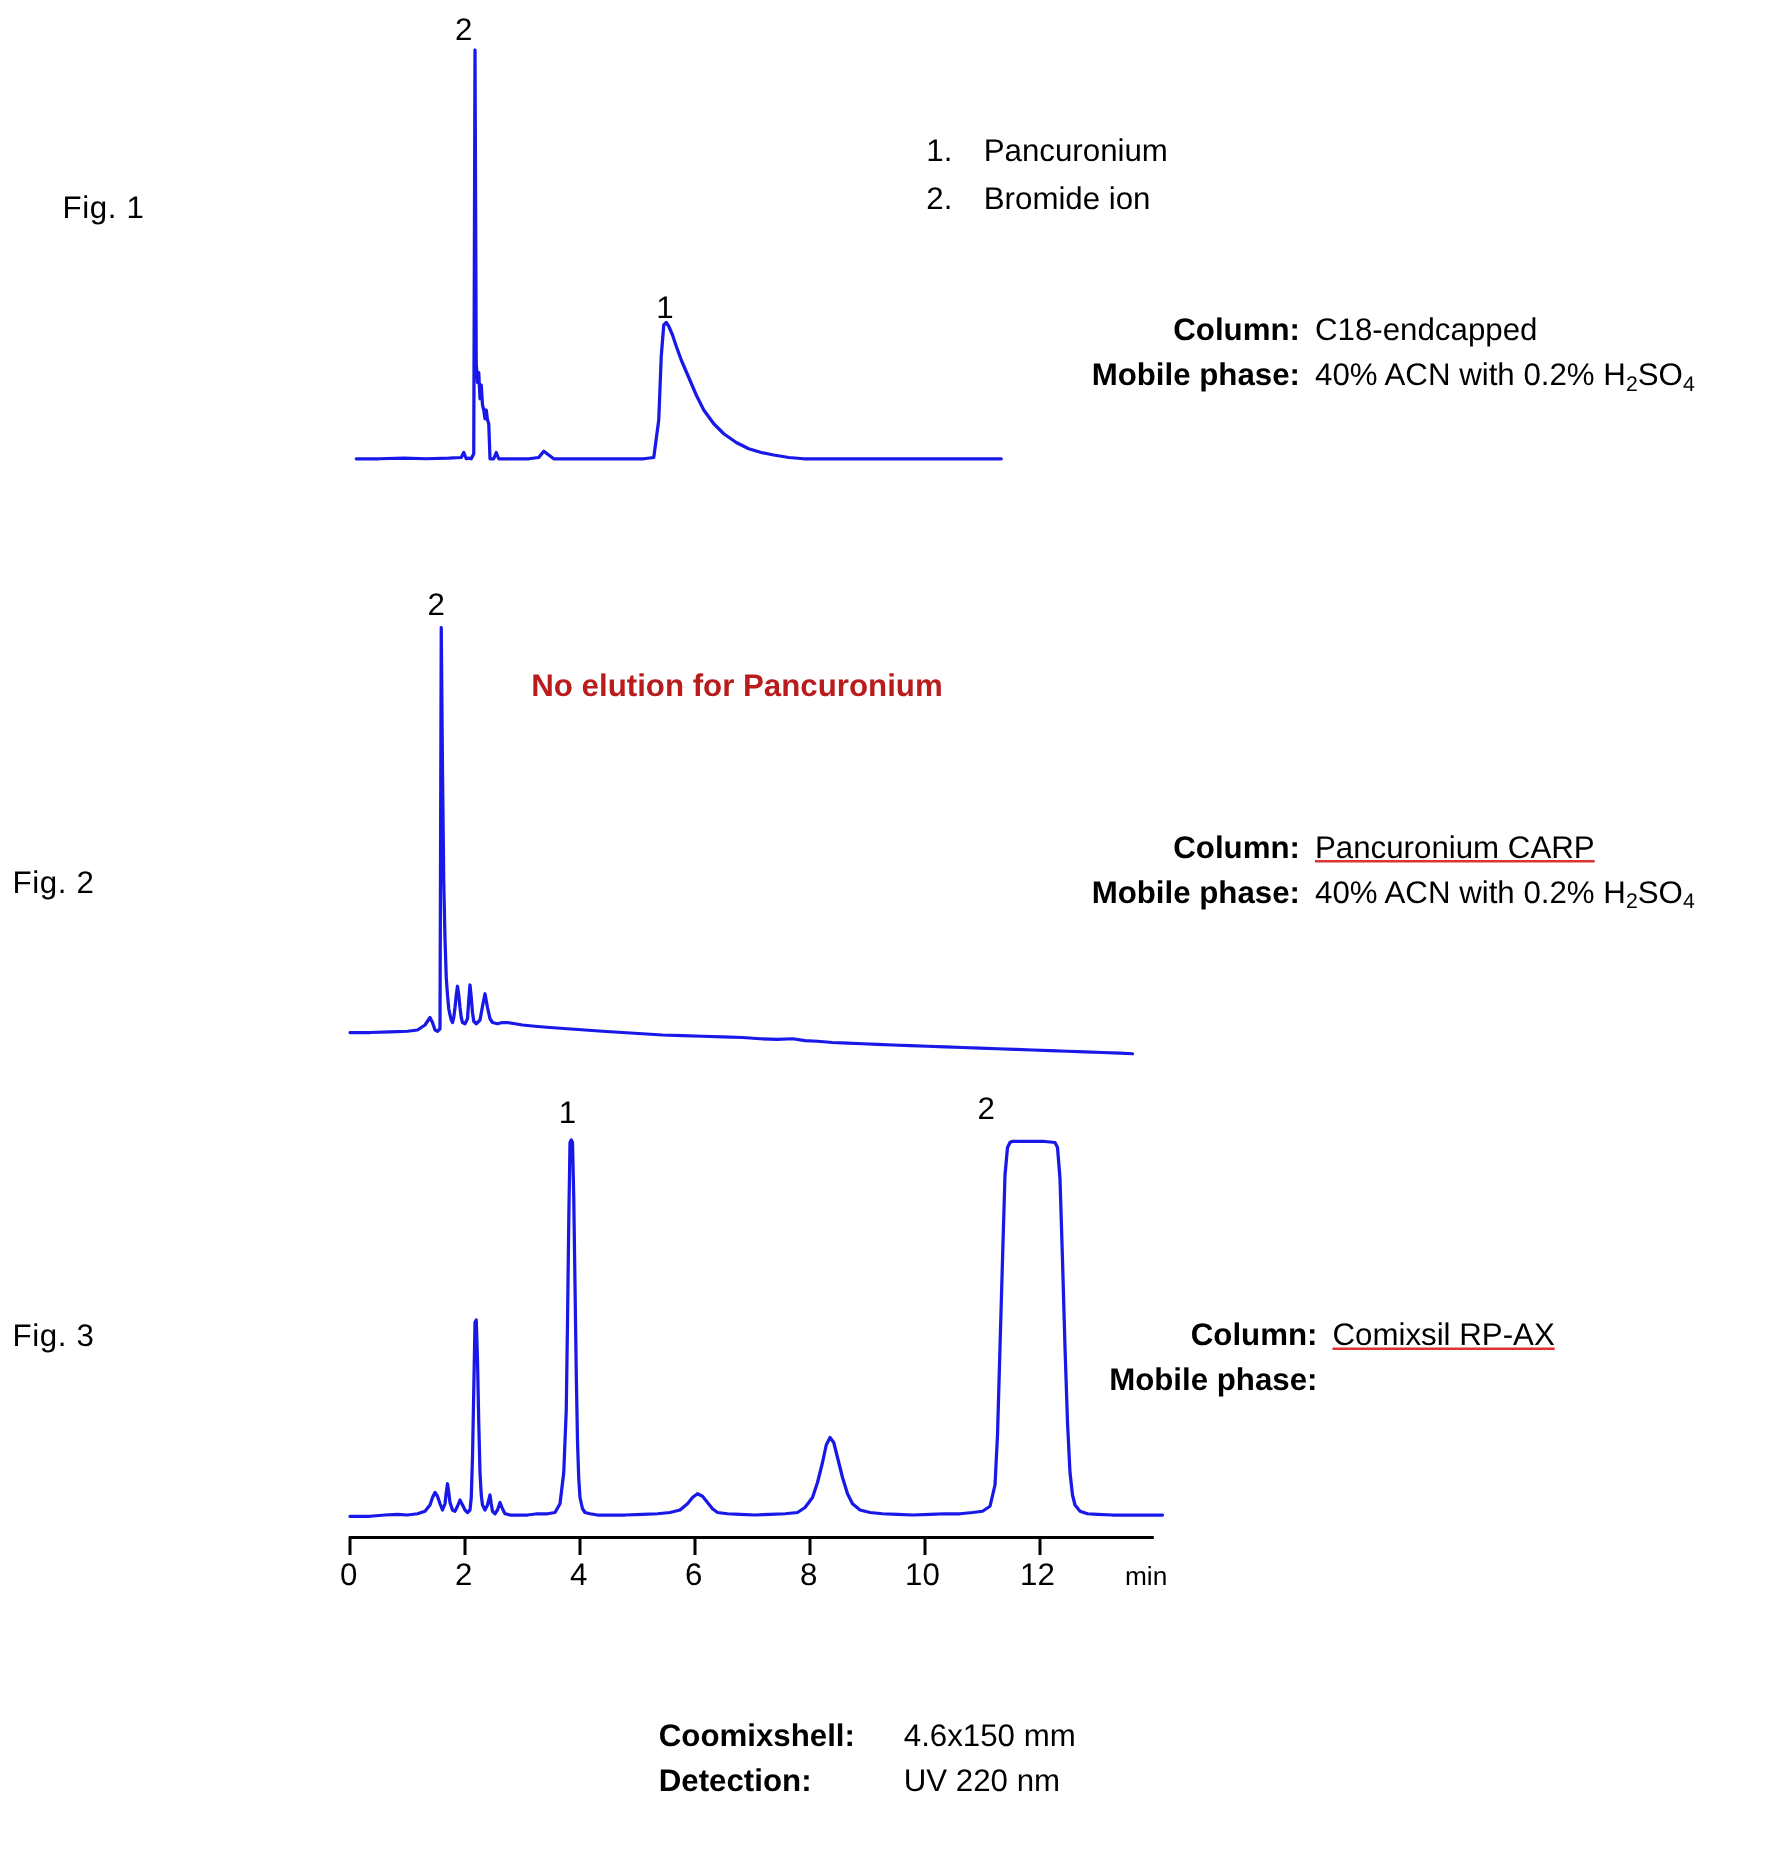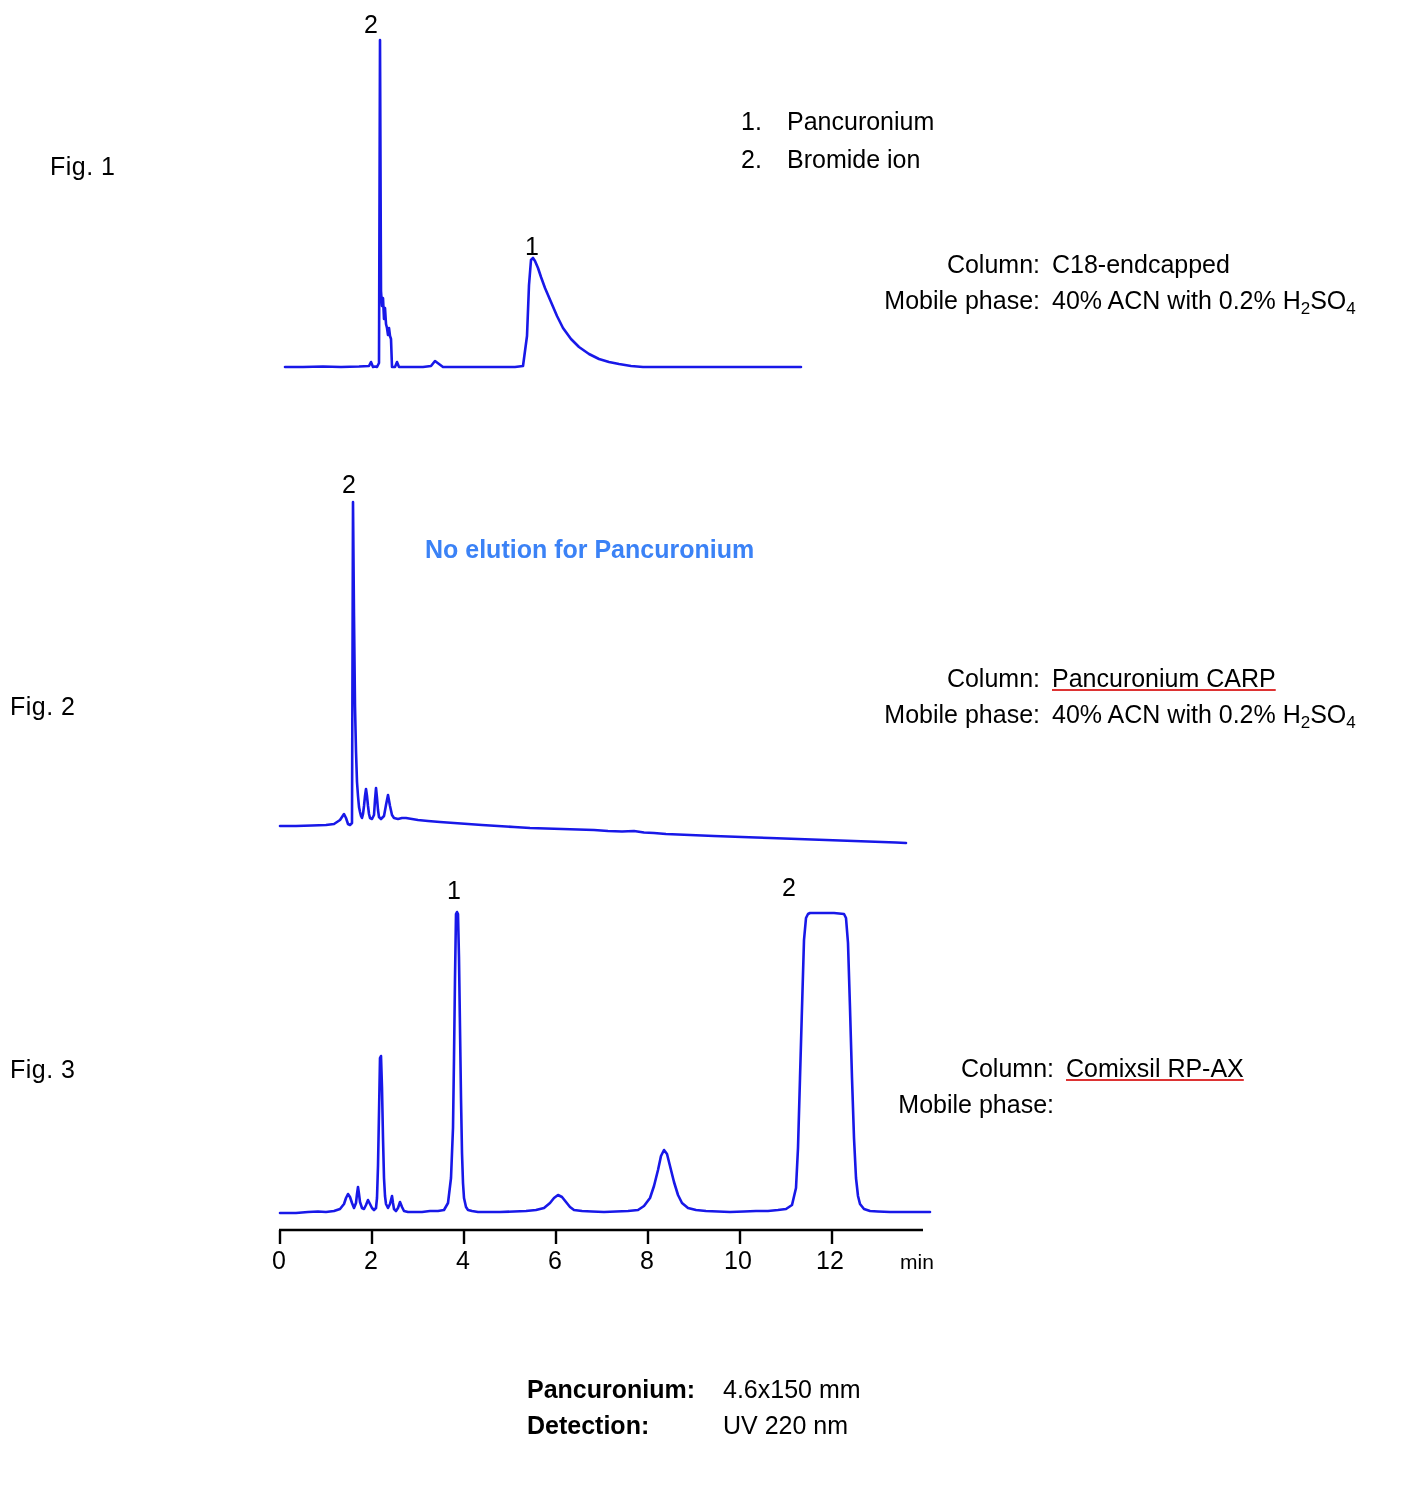--- a/index.html
+++ b/index.html
@@ -35,40 +35,40 @@
   .cond-block {
     position: absolute;
     font-size: 25px;
     line-height: 36px;
   }
   .cond-row {
     display: flex;
     white-space: nowrap;
   }
   .cond-key {
-    font-weight: normal;
+    font-weight: bold;
     text-align: right;
   }
   .cond-val {
     padding-left: 12px;
   }
   .underline-red {
     text-decoration: underline;
     text-decoration-color: #d33;
     text-decoration-style: solid;
   }
   sub {
     font-size: 0.68em;
     vertical-align: -0.28em;
   }
   .note-red {
     position: absolute;
     font-size: 25px;
     font-weight: bold;
-    color: #3b82f6;
+    color: #b91c1c;
     white-space: nowrap;
   }
   .chart {
     position: absolute;
   }
   .chart svg {
     display: block;
     overflow: visible;
   }
   .peaklabel {
@@ -223,20 +223,20 @@
   <div class="axis-tick-label" style="left:178px; top:18px;">4</div>
   <div class="axis-tick-label" style="left:270px; top:18px;">6</div>
   <div class="axis-tick-label" style="left:362px; top:18px;">8</div>
   <div class="axis-tick-label" style="left:446px; top:18px;">10</div>
   <div class="axis-tick-label" style="left:538px; top:18px;">12</div>
   <div class="axis-unit" style="left:622px; top:22px;">min</div>
 </div>
 
 <div class="footer-block" style="left:527px; top:1371px;">
   <div class="cond-row">
-    <span class="footer-key">Pancuronium:</span>
+    <span class="footer-key">Coomixshell:</span>
     <span>4.6x150 mm</span>
   </div>
   <div class="cond-row">
     <span class="footer-key">Detection:</span>
     <span>UV 220 nm</span>
   </div>
 </div>
 
 </body></html>

